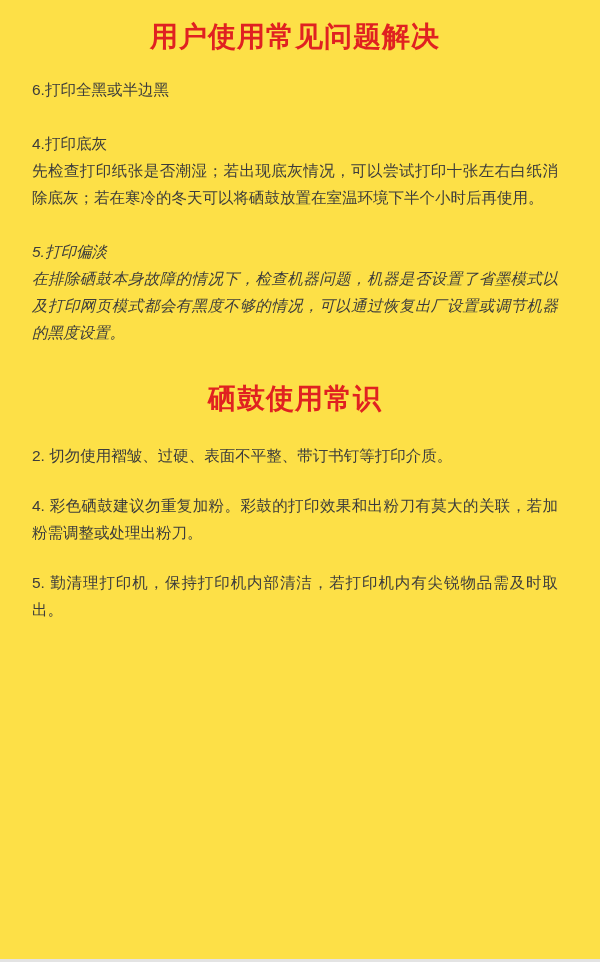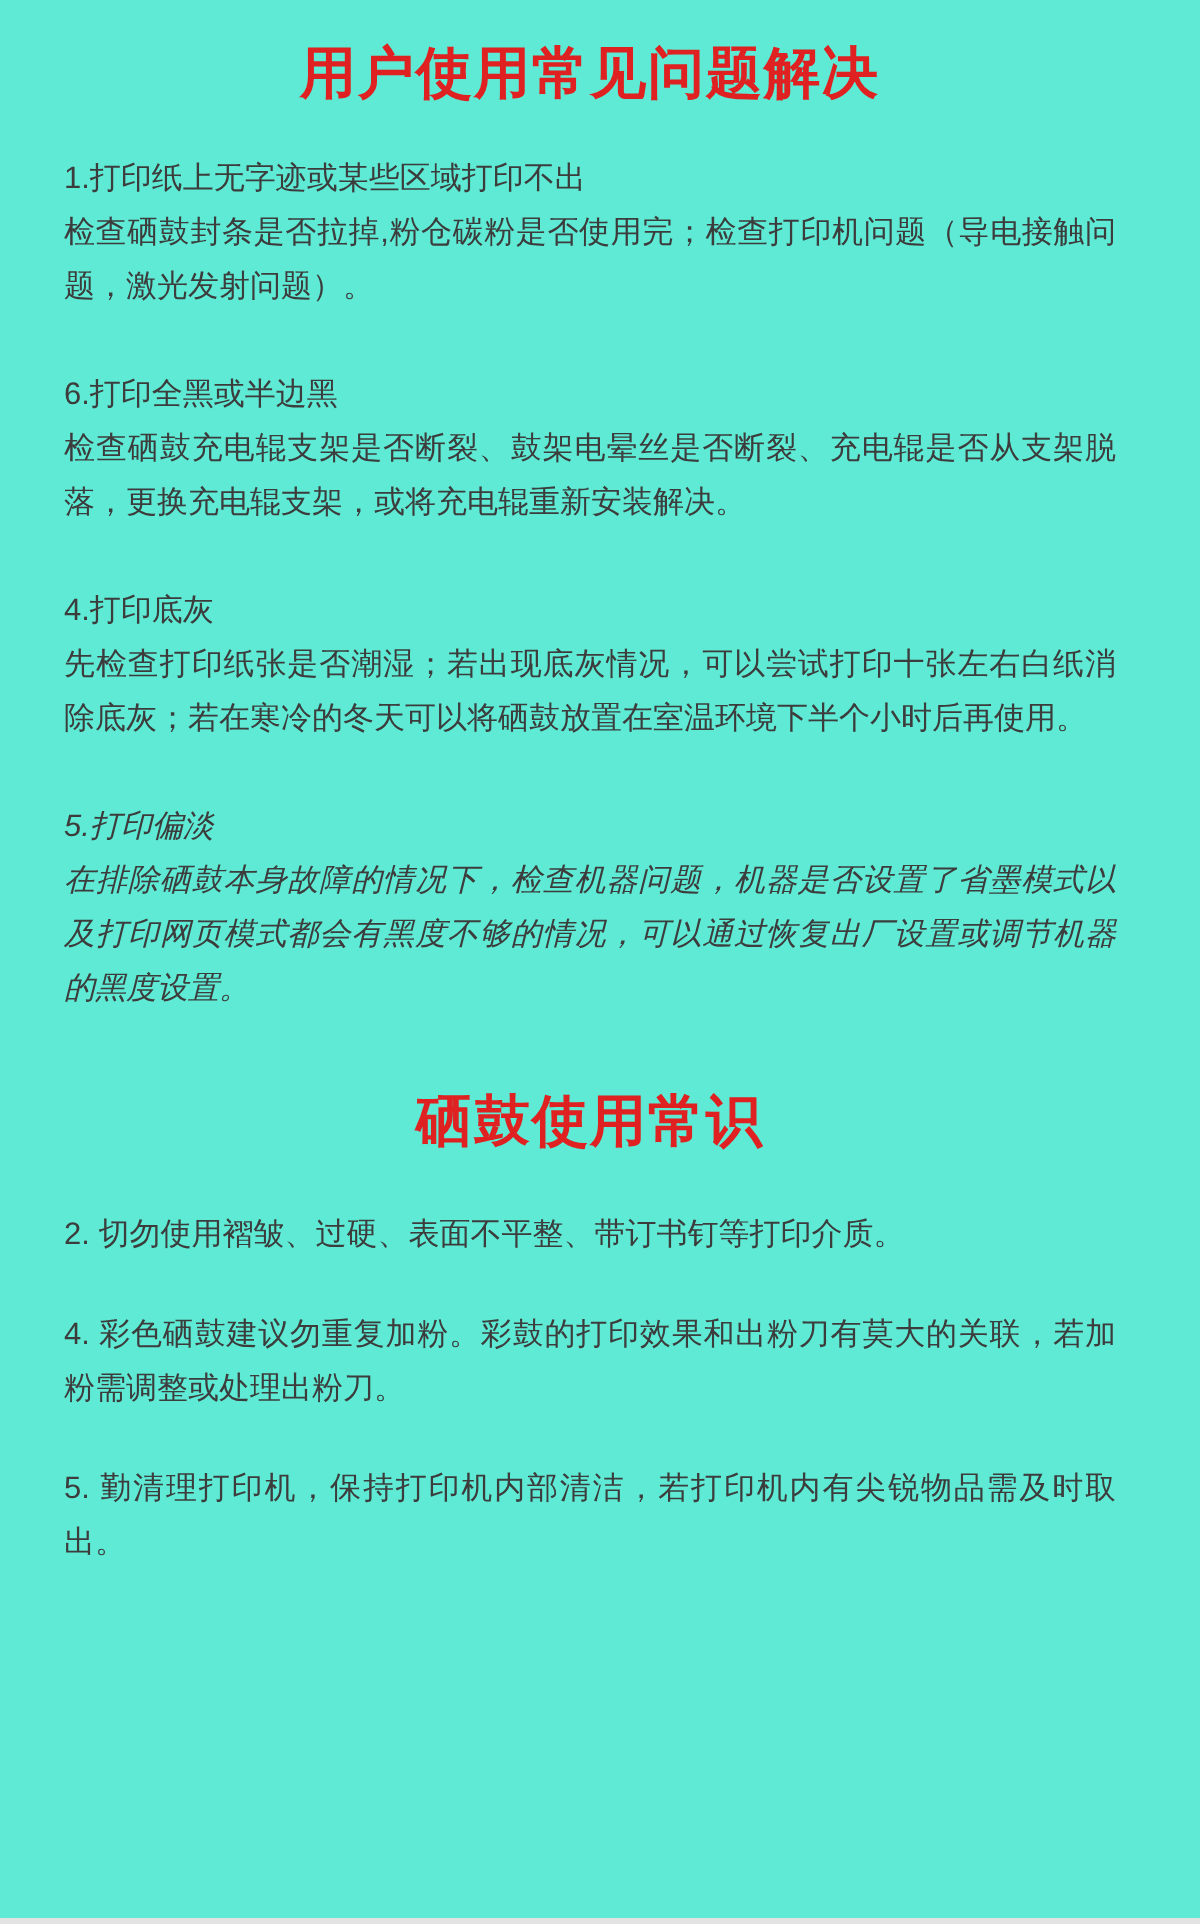--- a/index.html
+++ b/index.html
@@ -12,21 +12,21 @@
     height: 962px;
     position: relative;
     font-family: "Liberation Sans", "DejaVu Sans", sans-serif;
     overflow: hidden;
   }
   .page {
     box-sizing: border-box;
     width: 600px;
     height: 962px;
     padding: 14px 42px 0 32px;
-    background: #5eead4;
+    background: #fde047;
   }
   .big-title {
     margin: 4px 0 20px 0;
     text-align: center;
     font-size: 28px;
     font-weight: 700;
     color: #e02121;
     letter-spacing: 1px;
   }
   .big-title.second {
@@ -62,26 +62,21 @@
 </style>
 </head>
 <body>
 
 <div class="page">
 
   <h1 class="big-title">用户使用常见问题解决</h1>
 
   <section>
     <div class="qa-item">
-      <p class="q-line">1.打印纸上无字迹或某些区域打印不出</p>
-      <p class="a-text">检查硒鼓封条是否拉掉,粉仓碳粉是否使用完；检查打印机问题（导电接触问题，激光发射问题）。</p>
-    </div>
-    <div class="qa-item">
       <p class="q-line">6.打印全黑或半边黑</p>
-      <p class="a-text">检查硒鼓充电辊支架是否断裂、鼓架电晕丝是否断裂、充电辊是否从支架脱落，更换充电辊支架，或将充电辊重新安装解决。</p>
     </div>
     <div class="qa-item">
       <p class="q-line">4.打印底灰</p>
       <p class="a-text">先检查打印纸张是否潮湿；若出现底灰情况，可以尝试打印十张左右白纸消除底灰；若在寒冷的冬天可以将硒鼓放置在室温环境下半个小时后再使用。</p>
     </div>
     <div class="qa-item">
       <p class="q-line">5.打印偏淡</p>
       <p class="a-text">在排除硒鼓本身故障的情况下，检查机器问题，机器是否设置了省墨模式以及打印网页模式都会有黑度不够的情况，可以通过恢复出厂设置或调节机器的黑度设置。</p>
     </div>
   </section>

